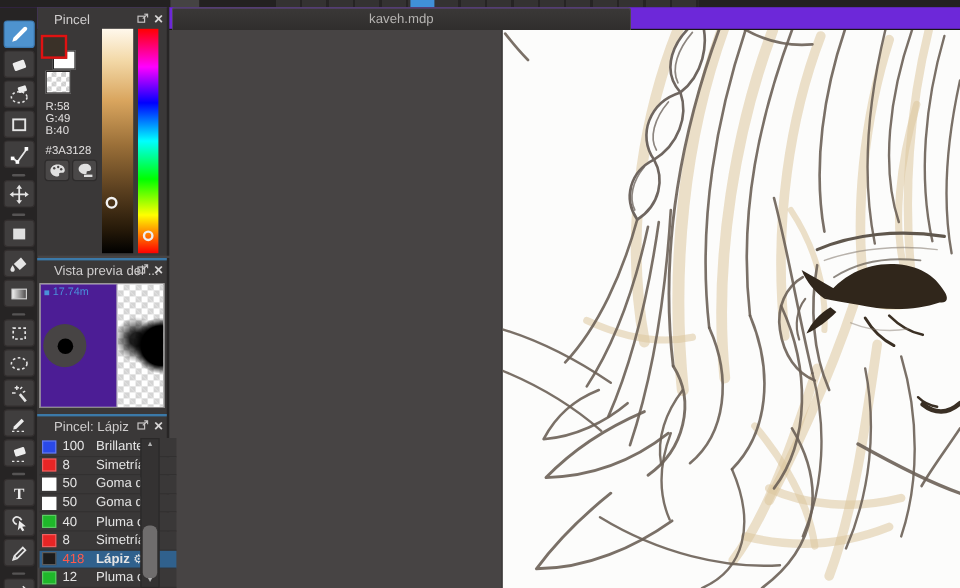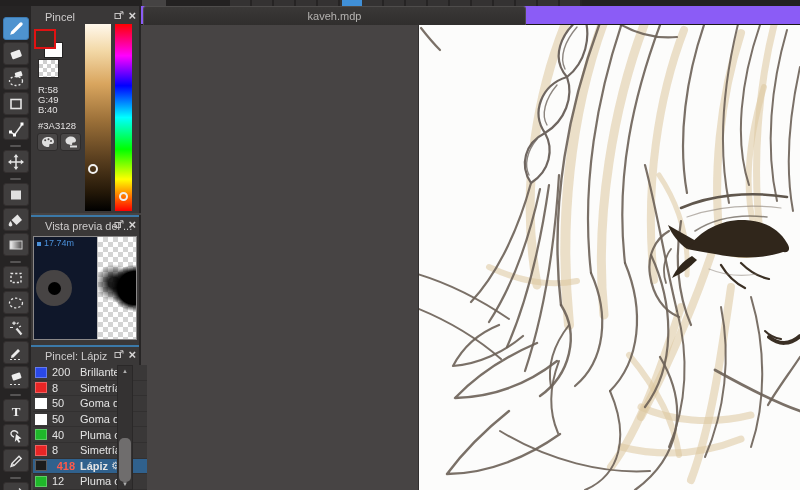--- a/index.html
+++ b/index.html
@@ -8,21 +8,21 @@
 .abs{position:absolute;}
 
 
 .top-sliver{left:0;top:0;width:800px;height:6px;background:#232121;}
 .mini-strip{position:absolute;left:230px;top:0;width:352px;height:6px;
   background:repeating-linear-gradient(90deg,#343232 0 20px,#262424 20px 22px);}
 .mini-light{position:absolute;left:142px;top:0;width:24px;height:6px;background:#454343;}
 .mini-blue{position:absolute;left:342px;top:0;width:20px;height:6px;background:#4090d8;}
 
 
-.tab-bar{left:0;top:6px;width:800px;height:19px;background:#8b5cf6;border-bottom:1px solid #191717;}
+.tab-bar{left:0;top:6px;width:800px;height:19px;background:#6d28d9;border-bottom:1px solid #191717;}
 .doc-tab{position:absolute;left:143px;top:0;width:383px;height:19px;
   background:linear-gradient(#3a3837,#302e2d);border:1px solid #4e4c4b;border-bottom:none;
   border-radius:3px 3px 0 0;color:#b5b3b1;font-size:11px;display:flex;align-items:center;justify-content:center;}
 
 
 .workspace{left:31px;top:25px;width:769px;height:465px;background:#474444;}
 .canvas{left:419px;top:25px;width:381px;height:465px;background:#fcfcfb;box-shadow:-1px 0 0 #323030;}
 .canvas svg{position:absolute;left:0;top:0;}
 
 
@@ -56,21 +56,21 @@
 .sv-bar{position:absolute;left:54px;top:18px;width:26px;height:187px;
   background:linear-gradient(to bottom,#fff8ec 0%,#f3d9a8 14%,#d9a55e 32%,#9a6f38 52%,#5a3f1f 72%,#241808 90%,#000 100%);}
 .hue-bar{position:absolute;left:84px;top:18px;width:17px;height:187px;
   background:linear-gradient(to bottom,#f00 0%,#f0f 17%,#00f 33%,#0ff 50%,#0f0 67%,#ff0 83%,#f00 100%);}
 .sv-ind{position:absolute;left:57px;top:158px;width:10px;height:10px;border:2px solid #f2f2f2;border-radius:50%;}
 .hue-ind{position:absolute;left:88px;top:186px;width:9px;height:9px;border:2px solid #eee;border-radius:50%;}
 
 
 .preview-panel{top:215px;height:130px;}
 .preview-body{position:absolute;left:2px;top:21px;width:104px;height:104px;background:#fff;border:1px solid #8a8888;display:flex;}
-.preview-left{width:64px;height:100%;position:relative;background:#0f172a;border-right:1px solid #bbb;}
+.preview-left{width:64px;height:100%;position:relative;background:#4c1d95;border-right:1px solid #bbb;}
 .size-marker{position:absolute;left:3px;top:5px;width:4px;height:4px;background:#4a90d9;}
 .size-text{position:absolute;left:10px;top:1px;font-size:9px;color:#4a90d9;}
 .tip-circle{position:absolute;left:2px;top:33px;width:36px;height:36px;border-radius:50%;background:#474444;}
 .tip-dot{position:absolute;left:12px;top:12px;width:13px;height:13px;border-radius:50%;background:#000;}
 .preview-right{width:38px;height:100%;position:relative;
   background-color:#fff;
   background-image:linear-gradient(45deg,#d4d4d4 25%,transparent 25%,transparent 75%,#d4d4d4 75%),
                    linear-gradient(45deg,#d4d4d4 25%,transparent 25%,transparent 75%,#d4d4d4 75%);
   background-size:10px 10px;background-position:0 0,5px 5px;}
 .blob{position:absolute;inset:0;
@@ -78,21 +78,21 @@
              radial-gradient(circle 26px at 42% 45%,rgba(0,0,0,.88) 22%,rgba(0,0,0,0) 72%);}
 
 
 .brush-panel{top:345px;height:128px;}
 .brush-list{position:absolute;left:2px;top:20px;width:114px;}
 .brush-row{display:flex;align-items:center;height:15.6px;padding-left:2px;gap:5px;
   font-size:11px;color:#e4e4e4;background:#3a3838;border-bottom:1px solid #323030;white-space:nowrap;overflow:hidden;}
 .brush-row.selected{background:#30618d;}
 .brush-row .swatch{width:12px;height:11px;flex:none;border:1px solid rgba(255,255,255,.28);}
 .brush-row .bsize{width:23px;flex:none;}
-.brush-row.selected .bsize{color:#ff5a4a;font-weight:bold;text-align:right;}
+.brush-row.selected .bsize{color:#ff5a4a;font-weight:normal;}
 .brush-row.selected .bname{font-weight:bold;}
 .brush-row .gear{font-size:10px;margin-left:-2px;}
 .scrollbar{position:absolute;left:86px;top:20px;width:16px;height:125px;background:#343232;border:1px solid #2a2828;}
 .scroll-arrow{position:absolute;left:0;width:14px;height:10px;font-size:6px;color:#b0b0b0;text-align:center;line-height:10px;}
 .scroll-thumb{position:absolute;left:1px;top:72px;width:12px;height:44px;background:#6f6d6d;border-radius:5px;}
 </style>
 </head>
 <body>
 
 <div class="abs top-sliver">
@@ -390,21 +390,21 @@
   </div>
   <svg class="hdr-pop" viewBox="0 0 10 9">
       <rect x="1" y="2.5" width="5.5" height="5" fill="none" stroke="#c6c4c4" stroke-width="1"></rect>
       <path d="M5 4.5L9 .8M6.2.8H9v2.8" stroke="#c6c4c4" stroke-width="1" fill="none"></path>
     </svg>
   <span class="hdr-x">×</span>
 
   <div class="brush-list">
     <div class="brush-row">
       <span class="swatch" style="background-color: rgb(42, 73, 232);"></span>
-      <span class="bsize">200</span>
+      <span class="bsize">100</span>
       <span class="bname">Brillante</span>
     </div>
     <div class="brush-row">
       <span class="swatch" style="background-color: rgb(232, 37, 37);"></span>
       <span class="bsize">8</span>
       <span class="bname">Simetría</span>
     </div>
     <div class="brush-row">
       <span class="swatch" style="background-color: rgb(255, 255, 255);"></span>
       <span class="bsize">50</span>

